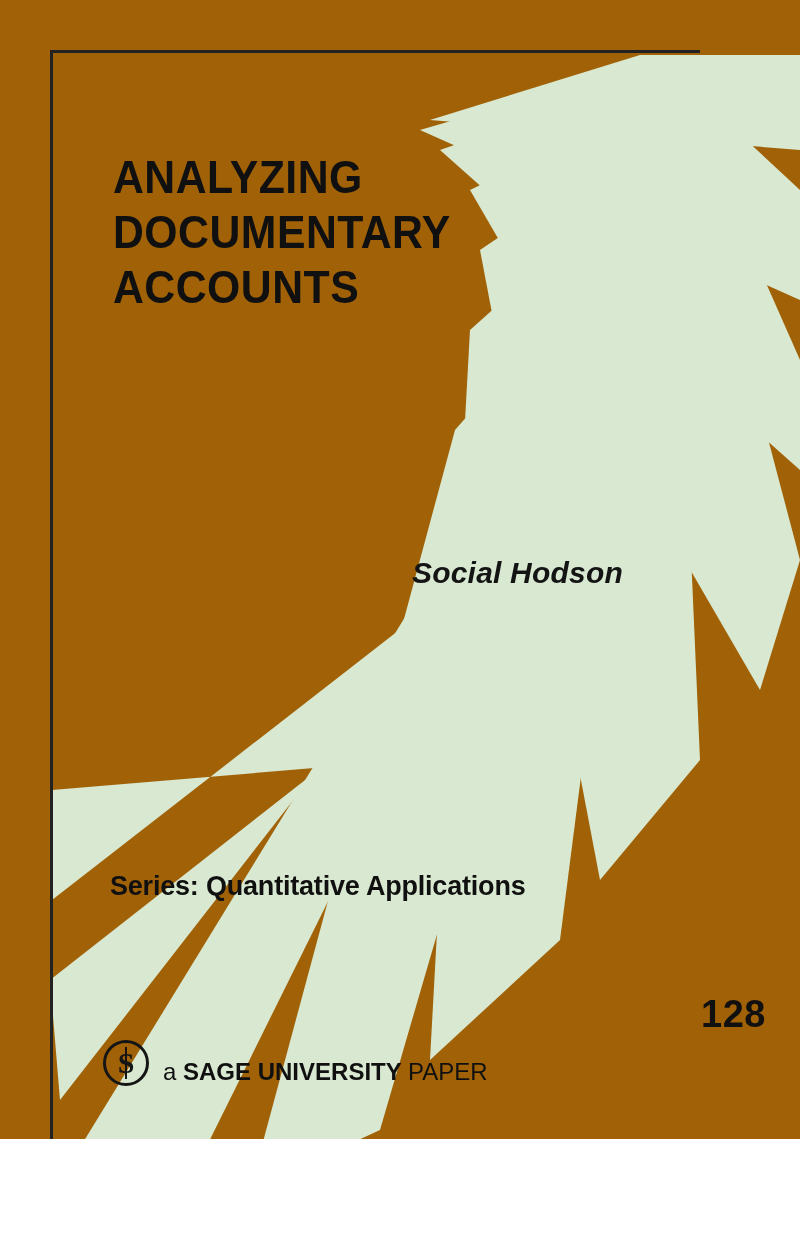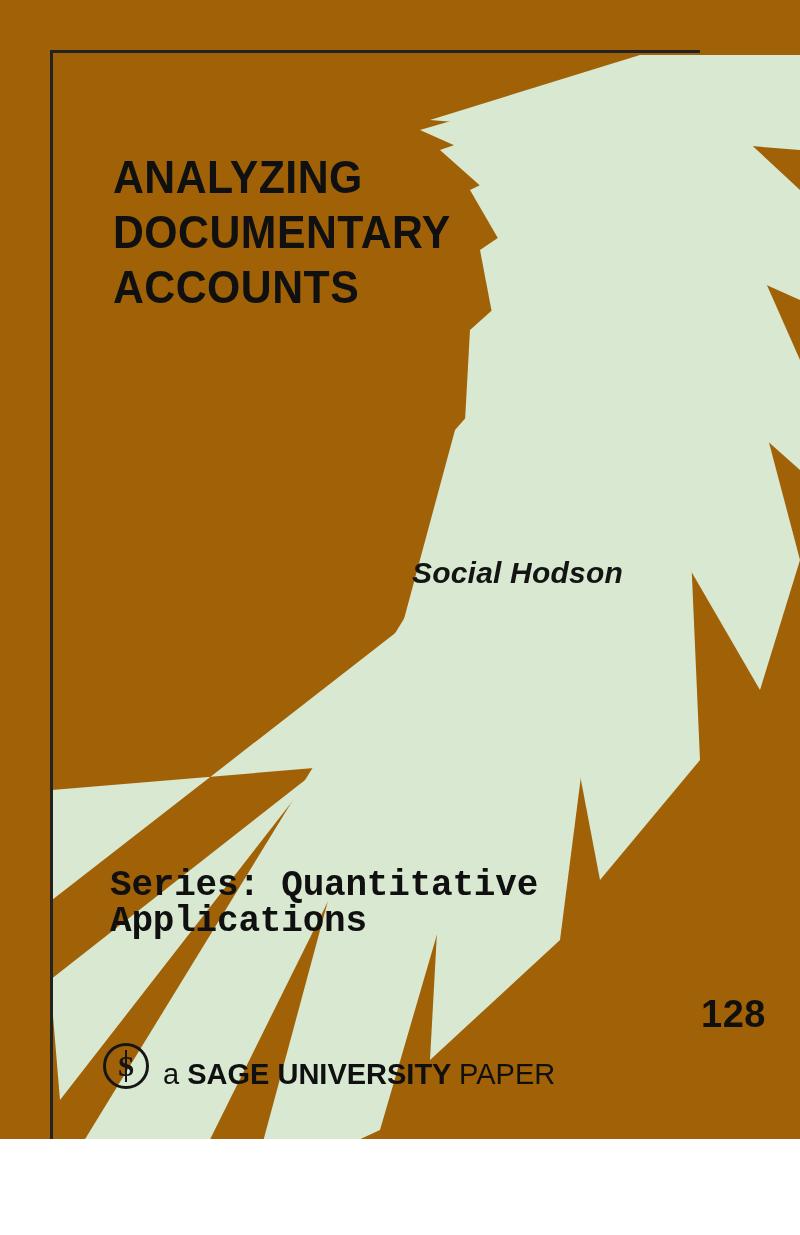--- a/index.html
+++ b/index.html
@@ -76,26 +76,25 @@
     letter-spacing: 0.2px;
   }
 
   .series {
     position: absolute;
     left: 110px;
     top: 868px;
     width: 560px;
   }
   .series-line {
-    font-size: 36px;
+    font-size: 27px;
     font-weight: 600;
     color: #101010;
     line-height: 36px;
     letter-spacing: -0.2px;
-    font-family: Liberation Mono, monospace;
   }
   .series-line.indented {
     padding-left: 52px;
   }
 
   .number {
     position: absolute;
     right: 34px;
     top: 993px;
     font-size: 38px;
@@ -138,21 +137,21 @@
   .sage-logo .bar {
     position: absolute;
     left: 50%;
     top: 4px;
     margin-left: -1px;
     width: 2px;
     height: 32px;
     background: #151515;
   }
   .footer-text {
-    font-size: 29px;
+    font-size: 24px;
     color: #101010;
     letter-spacing: 0px;
     white-space: nowrap;
     margin-top: 18px;
   }
   .footer-text .b {
     font-weight: bold;
   }
 </style>
 </head>

